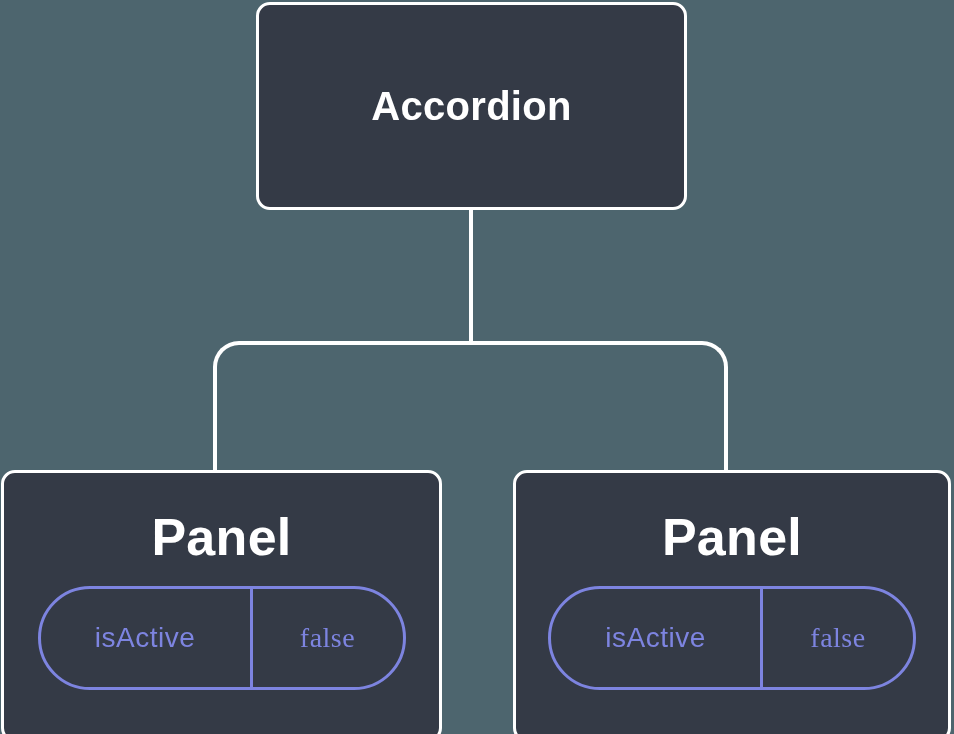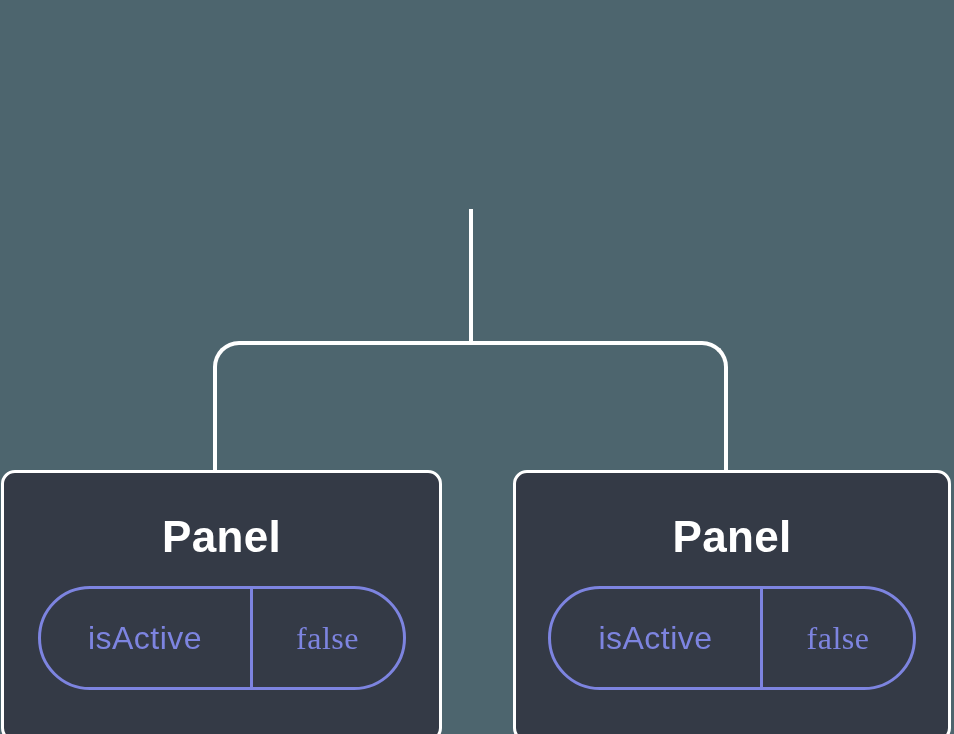--- a/index.html
+++ b/index.html
@@ -33,21 +33,21 @@
     font-size:40px; font-weight:600; letter-spacing:0.3px;
   }
   .node-panel{
     top:470px; height:272px;
     display:flex; flex-direction:column; align-items:center;
     padding-top:36px;
   }
   .node-panel.left{ left:1px;  width:441px; }
   .node-panel.right{ left:513px; width:438px; }
   .panel-title{
-    font-size:44px; font-weight:600; letter-spacing:0.3px;
+    font-size:52px; font-weight:600; letter-spacing:0.3px;
     line-height:56px; height:56px; margin-bottom:21px;
     color:var(--node-text,#FFFFFF);
   }
 
   
   .connector-stem{
     position:absolute; left:469px; top:209px; width:4px; height:136px;
     background:var(--connector,#FFFFFF);
   }
   .connector-branch{
@@ -57,36 +57,39 @@
     border-radius:26px 26px 0 0;
   }
 
   
   .state-pill{
     width:368px; height:104px;
     border:3px solid var(--state-accent,#7D84E0);
     border-radius:52px;
     display:flex; align-items:stretch;
     color:var(--state-accent,#7D84E0);
-    font-size:32px; letter-spacing:0.5px;
+    font-size:28px; letter-spacing:0.5px;
   }
   .pill-cell{
     display:flex; align-items:center; justify-content:center;
   }
   .pill-cell.key{
     flex:0 0 212px;
     border-right:3px solid var(--state-accent,#7D84E0);
   }
   .pill-cell.value{ flex:1 1 auto;font-family:Liberation Serif, serif; }
 </style>
 </head>
 <body>
 
 <div class="canvas">
 
+  <div class="node node-root">
+    <span>Accordion</span>
+  </div>
 
   <div class="connector-stem"></div>
   <div class="connector-branch"></div>
 
   <div class="node node-panel left">
     <div class="panel-title">Panel</div>
     <div class="state-pill">
       <div class="pill-cell key">isActive</div>
       <div class="pill-cell value">false</div>
     </div>

